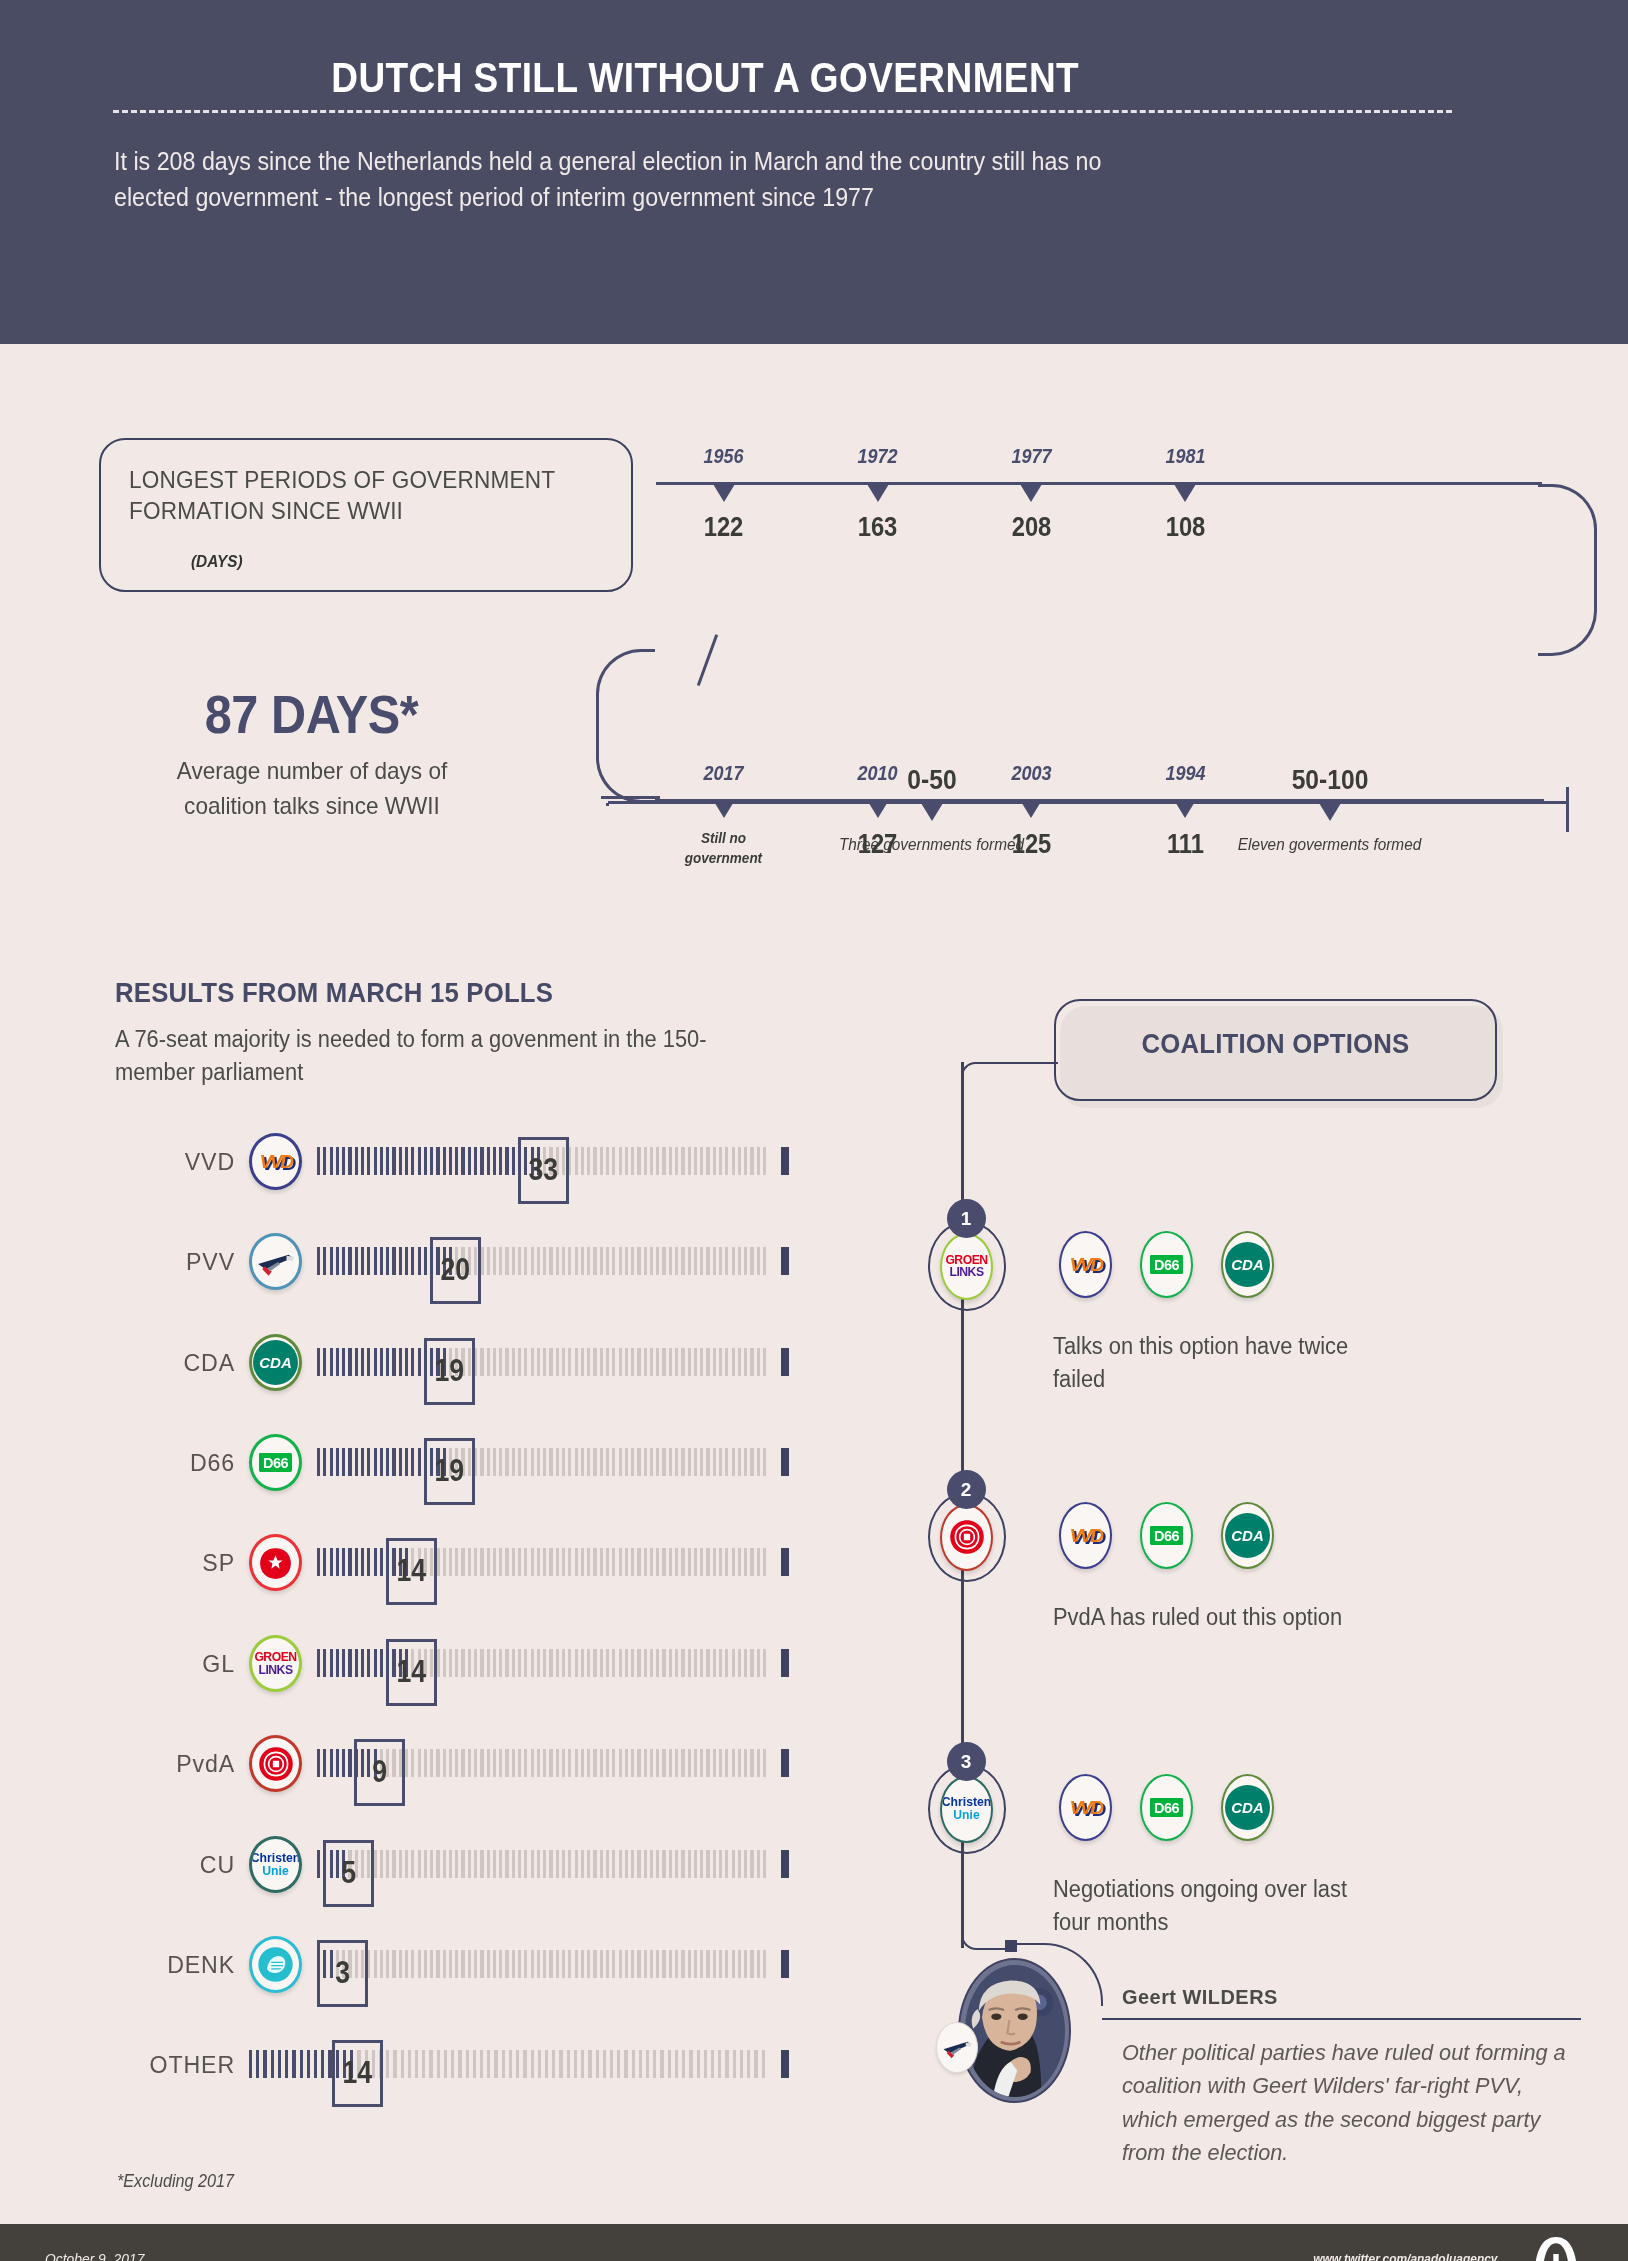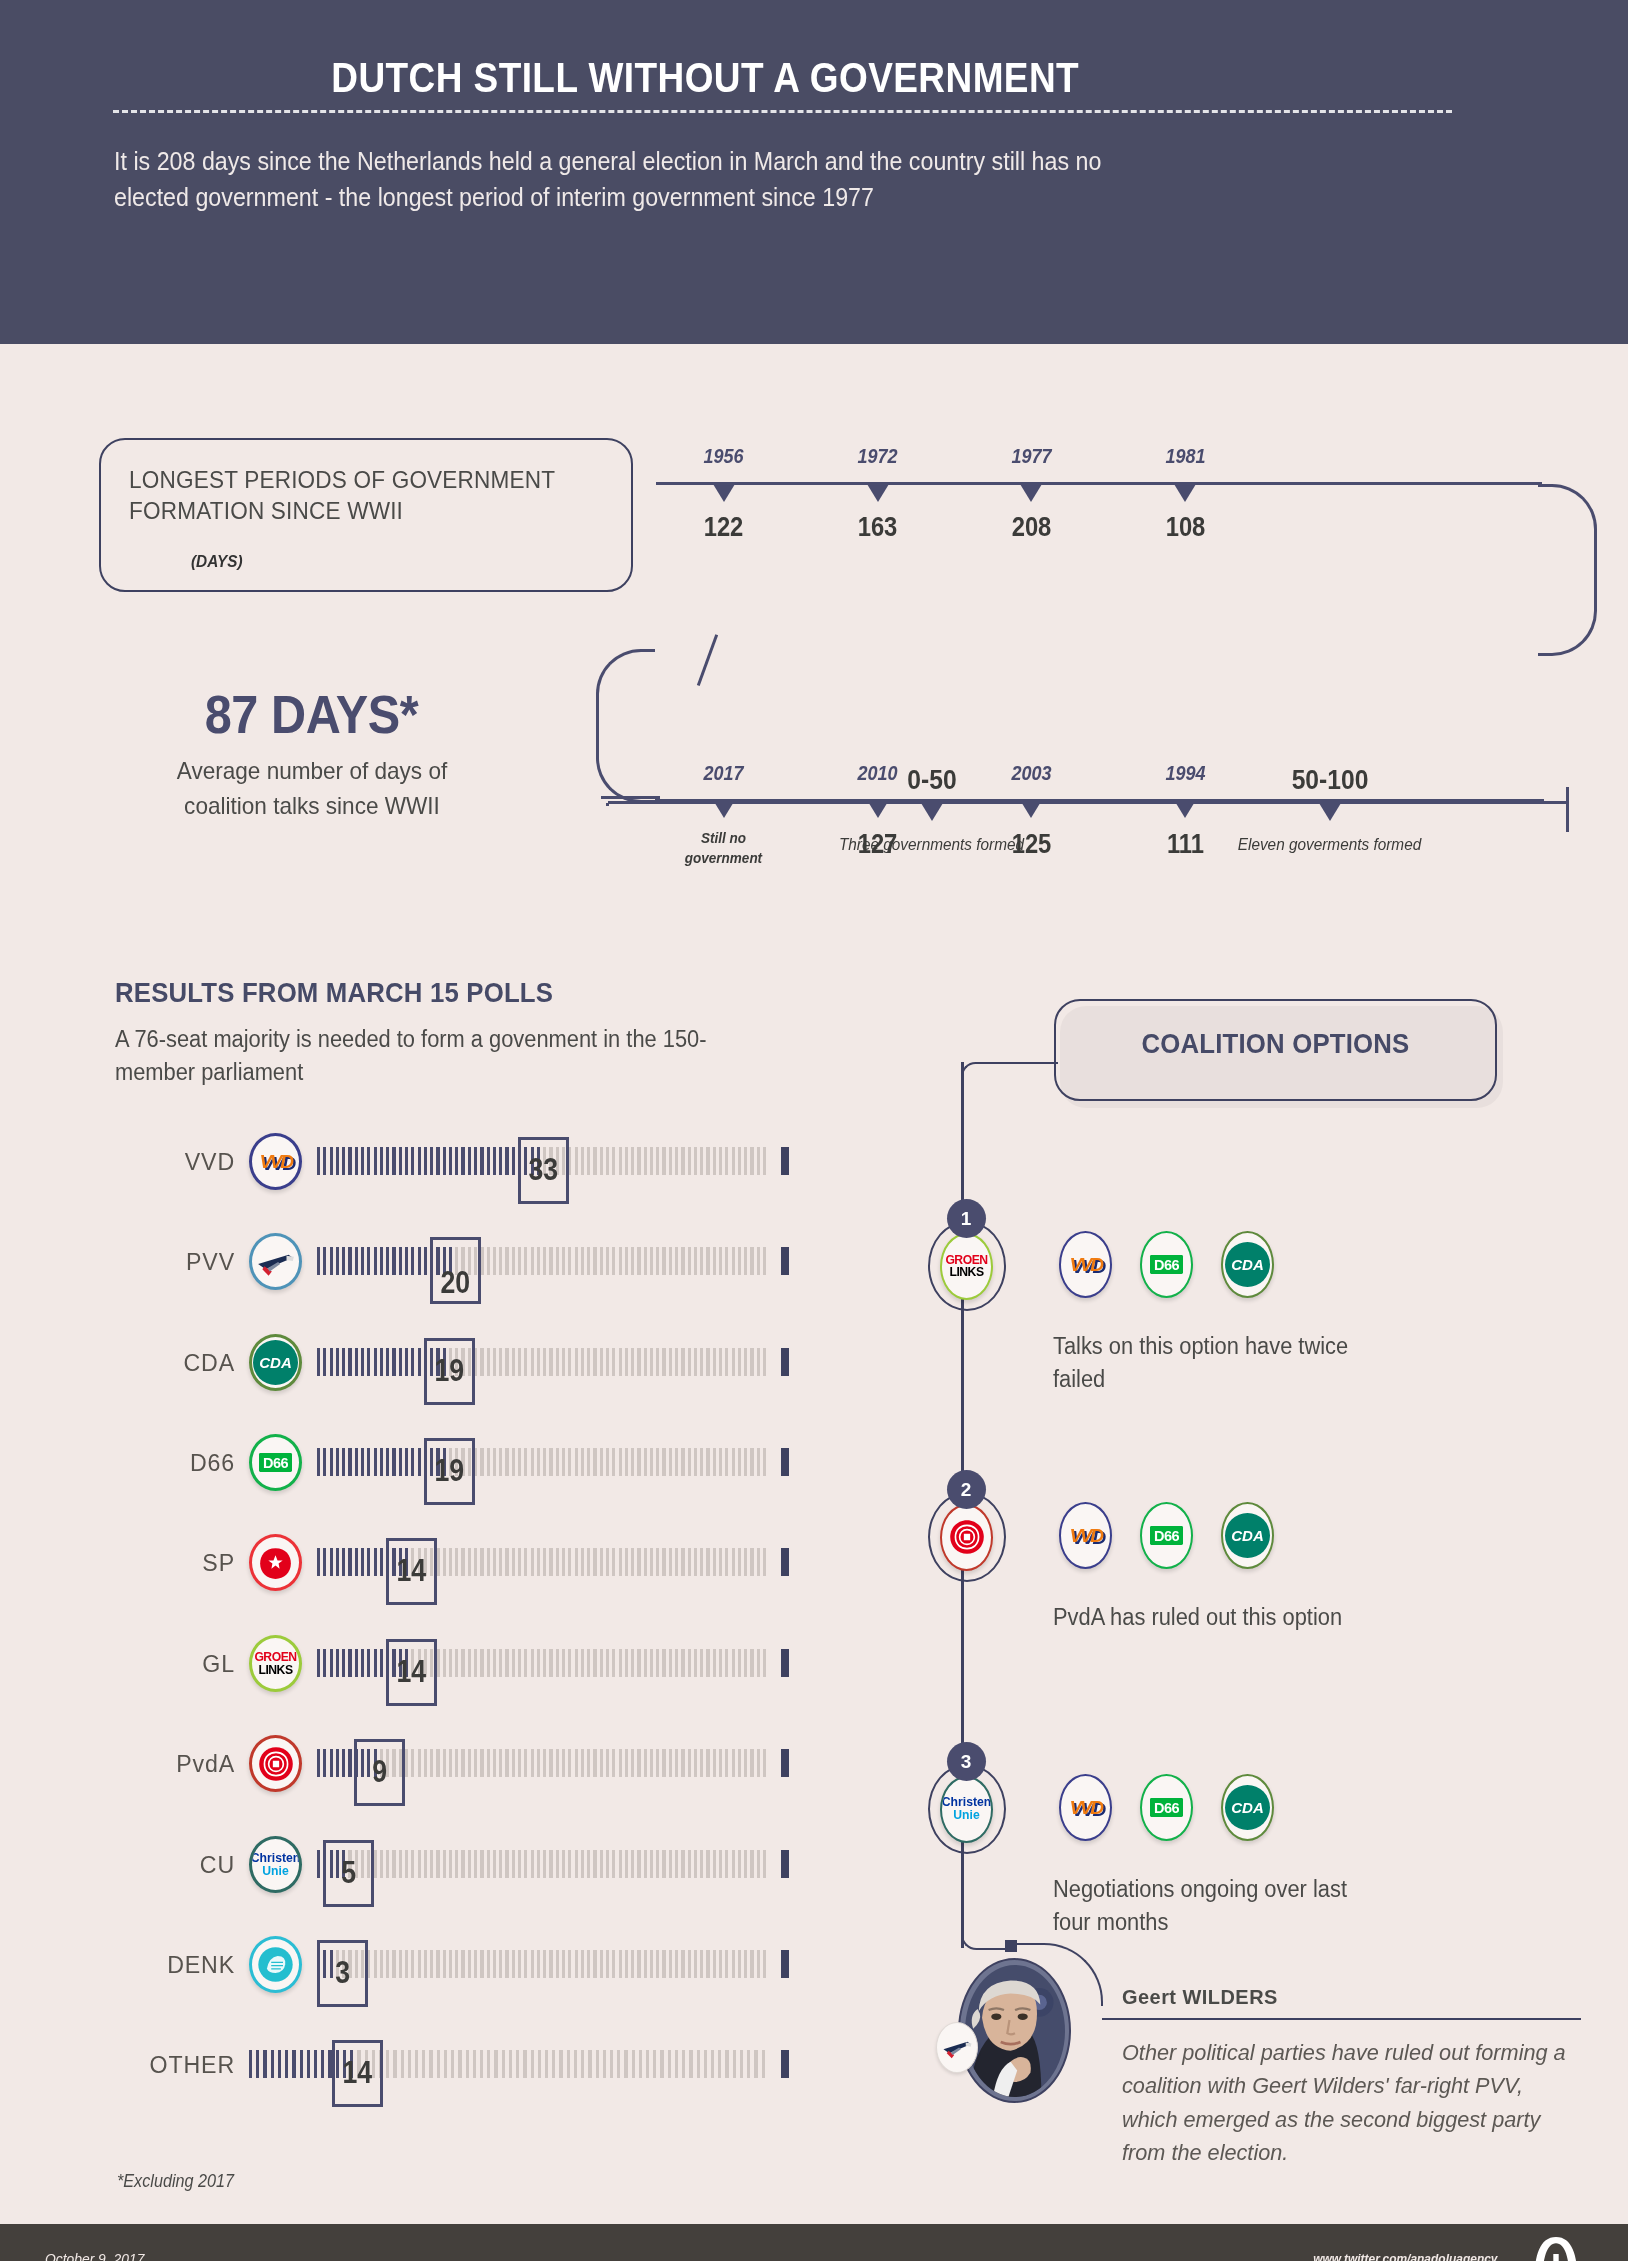--- a/index.html
+++ b/index.html
@@ -301,21 +301,21 @@
     transform:scaleX(0.88); transform-origin:right top;
   }
   .aa-logo { position:absolute; right:45px; top:11.8px; width:54px; height:45px; }
 
   
   .g-vvd { font-size:19px; font-weight:900; color:#F07B10; font-style:italic; letter-spacing:-2.3px; text-shadow:2.3px 2.3px 0 #1B2C72; }
   .g-d66 { background:#00B33C; color:#fff; font-size:14.5px; font-weight:800; padding:1.8px 4.1px; border-radius:1.4px; letter-spacing:-0.5px;}
   .g-cda { background:#00806A; color:#fff; font-size:15px; font-weight:900; font-style:italic; border-radius:50%/50%; width:45px; height:45px; display:flex; align-items:center; justify-content:center;}
   .g-gl { text-align:center; line-height:1.0; }
   .g-gl .a { color:#E2001A; font-size:12.2px; font-weight:900; display:block; letter-spacing:-0.5px;}
-  .g-gl .b { color:#000000; font-size:12.2px; font-weight:900; display:block; letter-spacing:-0.5px;}
+  .g-gl .b { color:#4c1d95; font-size:12.2px; font-weight:900; display:block; letter-spacing:-0.5px;}
   .g-cu { text-align:center; line-height:1.05; }
   .g-cu .a { color:#0033A0; font-size:12.2px; font-weight:800; display:block; }
   .g-cu .b { color:#00A3E0; font-size:12.2px; font-weight:800; display:block; }
 </style>
 </head>
 <body>
 
 <div class="canvas"></div>
 
 <div class="header">
@@ -595,21 +595,21 @@
           <div class="t-off" style="width: 3.2px; margin-right: 3.1px;"></div>
           <div class="t-off" style="width: 3.2px; margin-right: 3.1px;"></div>
           <div class="t-off" style="width: 3.2px; margin-right: 3.1px;"></div>
           <div class="t-off" style="width: 3.2px; margin-right: 3.1px;"></div>
           <div class="t-off" style="width: 3.2px; margin-right: 3.1px;"></div>
           <div class="t-off" style="width: 3.2px; margin-right: 3.1px;"></div>
           <div class="t-off" style="width: 3.2px; margin-right: 3.1px;"></div>
           <div class="t-off" style="width: 3.2px; margin-right: 3.1px;"></div>
         </div>
         <div class="end-mark"></div>
-        <div class="val-box" style="left: 113px; align-items: flex-end;">
+        <div class="val-box" style="left: 113px;">
           <span>20</span>
         </div>
       </div>
     </div>
     <div class="prow" style="top: 1334px;">
       <div class="prow-label">CDA</div>
       <div class="logo-wrap">
         <div class="logo-ring" style="border-color: rgb(94, 138, 60);">
           <div class="logo-inner">
             <span class="g-cda">CDA</span>

